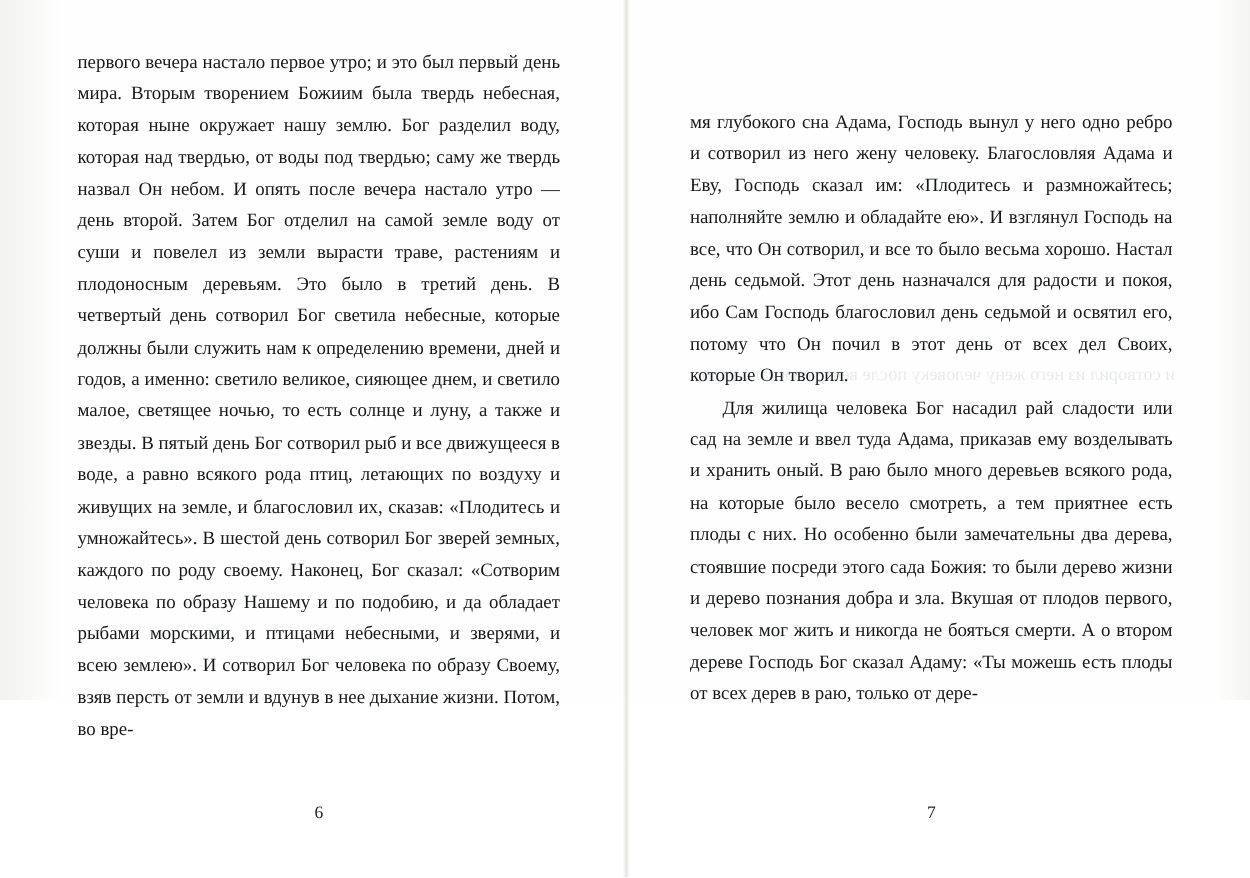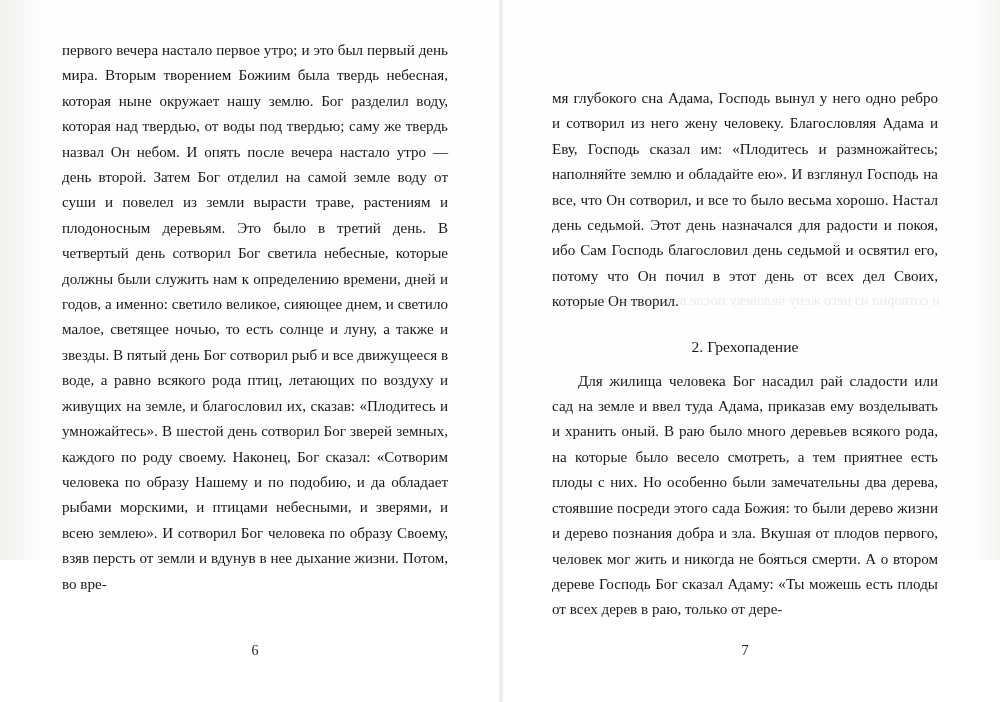--- a/index.html
+++ b/index.html
@@ -128,21 +128,20 @@
       <p class="para cont">первого вечера настало первое утро; и это был первый день мира. Вторым творением Божиим была твердь небесная, которая ныне окружает нашу землю. Бог разделил воду, которая над твердью, от воды под твердью; саму же твердь назвал Он небом. И опять после вечера настало утро — день второй. Затем Бог отделил на самой земле воду от суши и повелел из земли вырасти траве, растениям и плодоносным деревьям. Это было в третий день. В четвертый день сотворил Бог светила небесные, которые должны были служить нам к определению времени, дней и годов, а именно: светило великое, сияющее днем, и светило малое, светящее ночью, то есть солнце и луну, а также и звезды. В пятый день Бог сотворил рыб и все движущееся в воде, а равно всякого рода птиц, летающих по воздуху и живущих на земле, и благословил их, сказав: «Плодитесь и умножайтесь». В шестой день сотворил Бог зверей земных, каждого по роду своему. Наконец, Бог сказал: «Сотворим человека по образу Нашему и по подобию, и да обладает рыбами морскими, и птицами небесными, и зверями, и всею землею». И сотворил Бог человека по образу Своему, взяв персть от земли и вдунув в нее дыхание жизни. Потом, во вре-</p>
     </div>
     <div class="folio">6</div>
   </div>
 
   <div class="gutter"></div>
 
   <div class="page page-right">
     <div class="text-col">
       <p class="para cont">мя глубокого сна Адама, Господь вынул у него одно ребро и сотворил из него жену человеку. Благословляя Адама и Еву, Господь сказал им: «Плодитесь и размножайтесь; наполняйте землю и обладайте ею». И взглянул Господь на все, что Он сотворил, и все то было весьма хорошо. Настал день седьмой. Этот день назначался для радости и покоя, ибо Сам Господь благословил день седьмой и освятил его, потому что Он почил в этот день от всех дел Своих, которые Он творил.</p>
-      <h2 class="section-heading">2. Грехопадение</h2>
       <p class="para">Для жилища человека Бог насадил рай сладости или сад на земле и ввел туда Адама, приказав ему возделывать и хранить оный. В раю было много деревьев всякого рода, на которые было весело смотреть, а тем приятнее есть плоды с них. Но особенно были замечательны два дерева, стоявшие посреди этого сада Божия: то были дерево жизни и дерево познания добра и зла. Вкушая от плодов первого, человек мог жить и никогда не бояться смерти. А о втором дереве Господь Бог сказал Адаму: «Ты можешь есть плоды от всех дерев в раю, только от дере-</p>
     </div>
     <div class="showthrough">и сотворил из него жену человеку после вечера настало утро</div>
     <div class="edge-mark">'</div>
     <div class="folio">7</div>
   </div>
 
 </div>
 
 </body></html>

